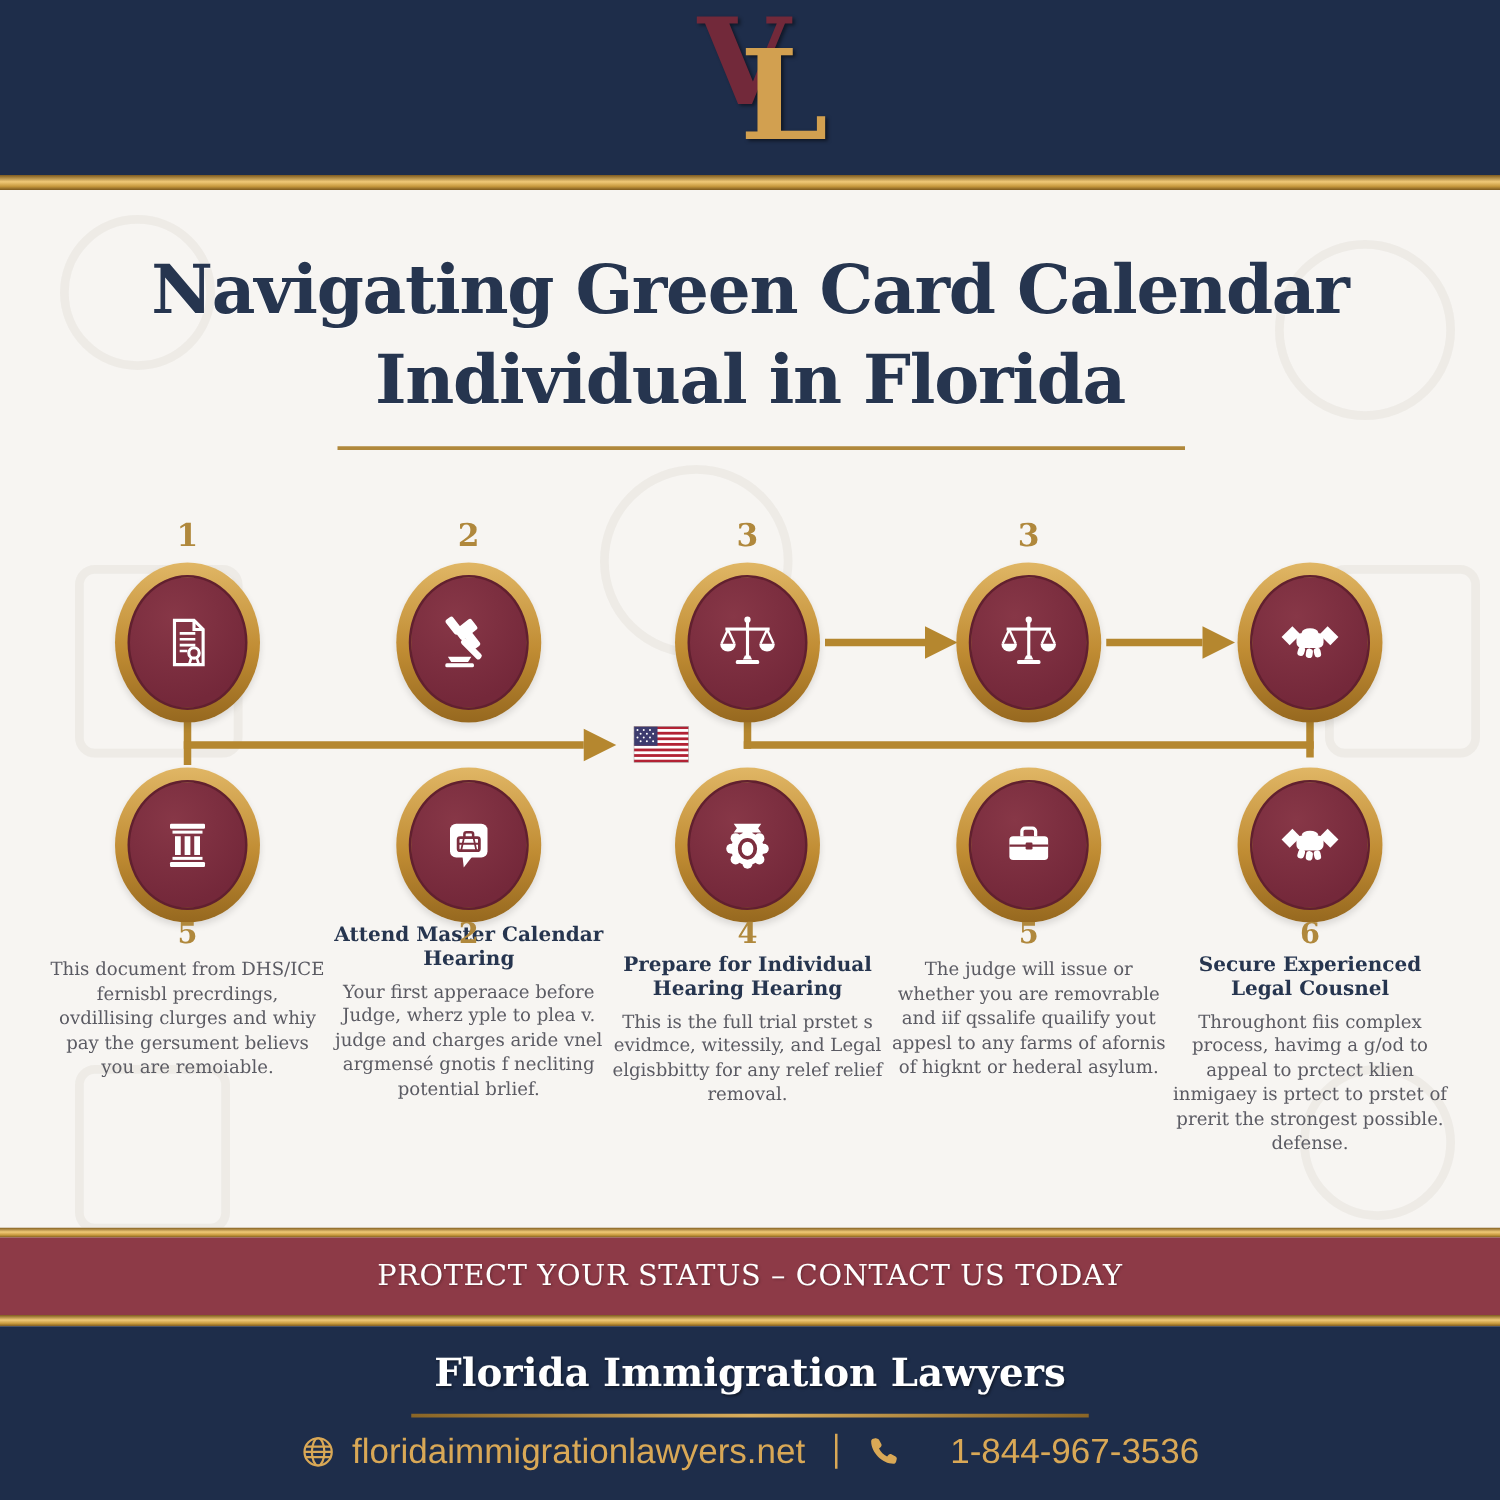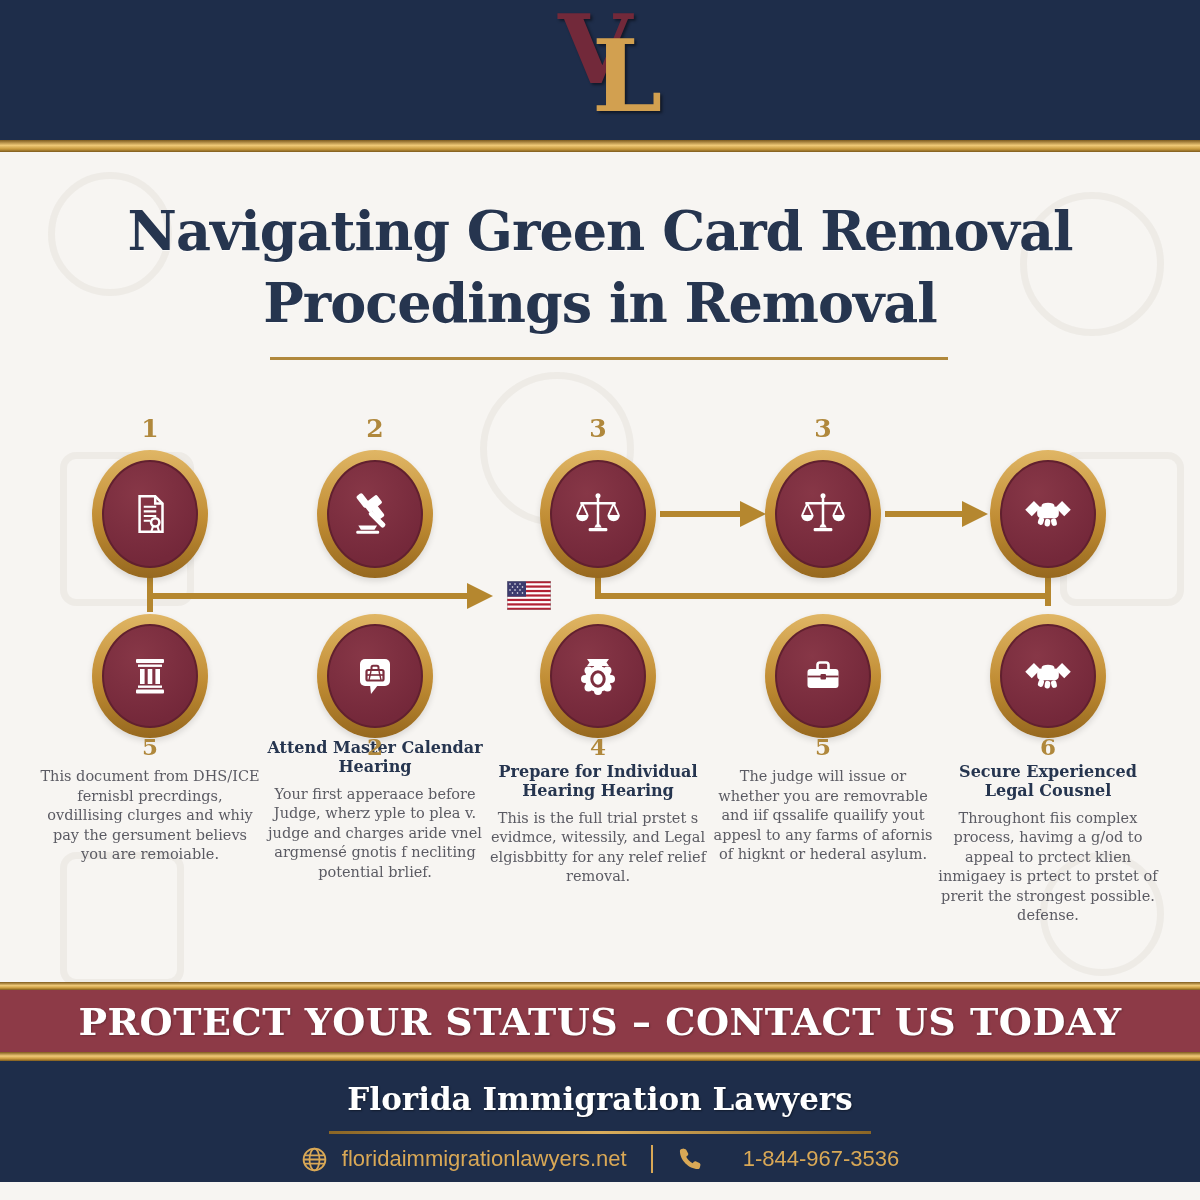--- a/index.html
+++ b/index.html
@@ -38,30 +38,30 @@
   .arrowhead{position:absolute;width:0;height:0;border-top:13px solid transparent;
     border-bottom:13px solid transparent;border-left:26px solid #b5872f;}
   
   .col{position:absolute;top:582px;width:232px;text-align:center;}
   .step-num{font-size:23px;font-weight:bold;color:#b0883c;line-height:1.1;}
   .col.overlap .step-num{margin-bottom:-24px;position:relative;z-index:2;}
   .step-heading{margin-top:4px;font-size:16px;font-weight:bold;color:#26354f;line-height:1.18;}
   .step-body{margin:8px auto 0;width:222px;font-size:14.5px;color:#5b5b63;line-height:1.34;}
   
   .banner{height:62px;background:#8d3a47;display:flex;align-items:center;justify-content:center;}
-  .banner-text{color:#ffffff;font-size:38px;font-weight:bold;letter-spacing:.5px;
+  .banner-text{color:#ffffff;font-size:23px;font-weight:normal;letter-spacing:.5px;
     text-shadow:1px 1px 2px rgba(0,0,0,.25);}
   
-  .footer{position:relative;height:121px;background:#1e2d4a;}
+  .footer{position:relative;height:139px;background:#1e2d4a;}
   .brand{position:absolute;top:20px;width:100%;text-align:center;color:#ffffff;
     font-size:31px;font-weight:bold;text-shadow:1px 1px 2px rgba(0,0,0,.4);}
   .footer-rule{position:absolute;top:70px;left:329px;width:542px;height:3px;
     background:linear-gradient(90deg,#8a6526,#d9ad5c 50%,#8a6526);}
   .contact{position:absolute;top:84px;width:100%;display:flex;align-items:center;justify-content:center;
-    gap:14px;font-family:"Liberation Sans","DejaVu Sans",sans-serif;color:#d9a856;font-size:22px;}
+    gap:14px;font-family:"Liberation Sans","DejaVu Sans",sans-serif;color:#d9a856;font-size:28px;}
   .contact .sep{width:2px;height:28px;background:#d9a856;margin:0 10px;}
   .contact .phone-num{margin-left:26px;}
   .icon-svg{display:block;}
 </style>
 </head>
 <body>
 
 <div id="canvas">
 
   <div class="header">
@@ -76,22 +76,22 @@
 
     <div class="wm round" style="left:48px;top:20px;width:110px;height:110px;"></div>
     <div class="wm" style="left:60px;top:300px;width:120px;height:140px;"></div>
     <div class="wm round" style="left:1020px;top:40px;width:130px;height:130px;"></div>
     <div class="wm" style="left:1060px;top:300px;width:110px;height:140px;"></div>
     <div class="wm round" style="left:480px;top:220px;width:140px;height:140px;"></div>
     <div class="wm" style="left:60px;top:700px;width:110px;height:120px;"></div>
     <div class="wm round" style="left:1040px;top:700px;width:110px;height:110px;"></div>
 
     <div class="title">
-      <div>Navigating Green Card Removal</div>
-      <div>Procedings in Removal</div>
+      <div>Navigating Green Card Calendar</div>
+      <div>Individual in Florida</div>
     </div>
     <div class="title-rule"></div>
 
     <div class="top-num" style="left:130px;">1</div>
     <div class="top-num" style="left:355px;">2</div>
     <div class="top-num" style="left:578px;">3</div>
     <div class="top-num" style="left:803px;">3</div>
 
     <div class="gline" style="left:147px;top:406px;width:6px;height:54px;"></div>
     <div class="gline" style="left:147px;top:441px;width:320px;height:6px;"></div>

